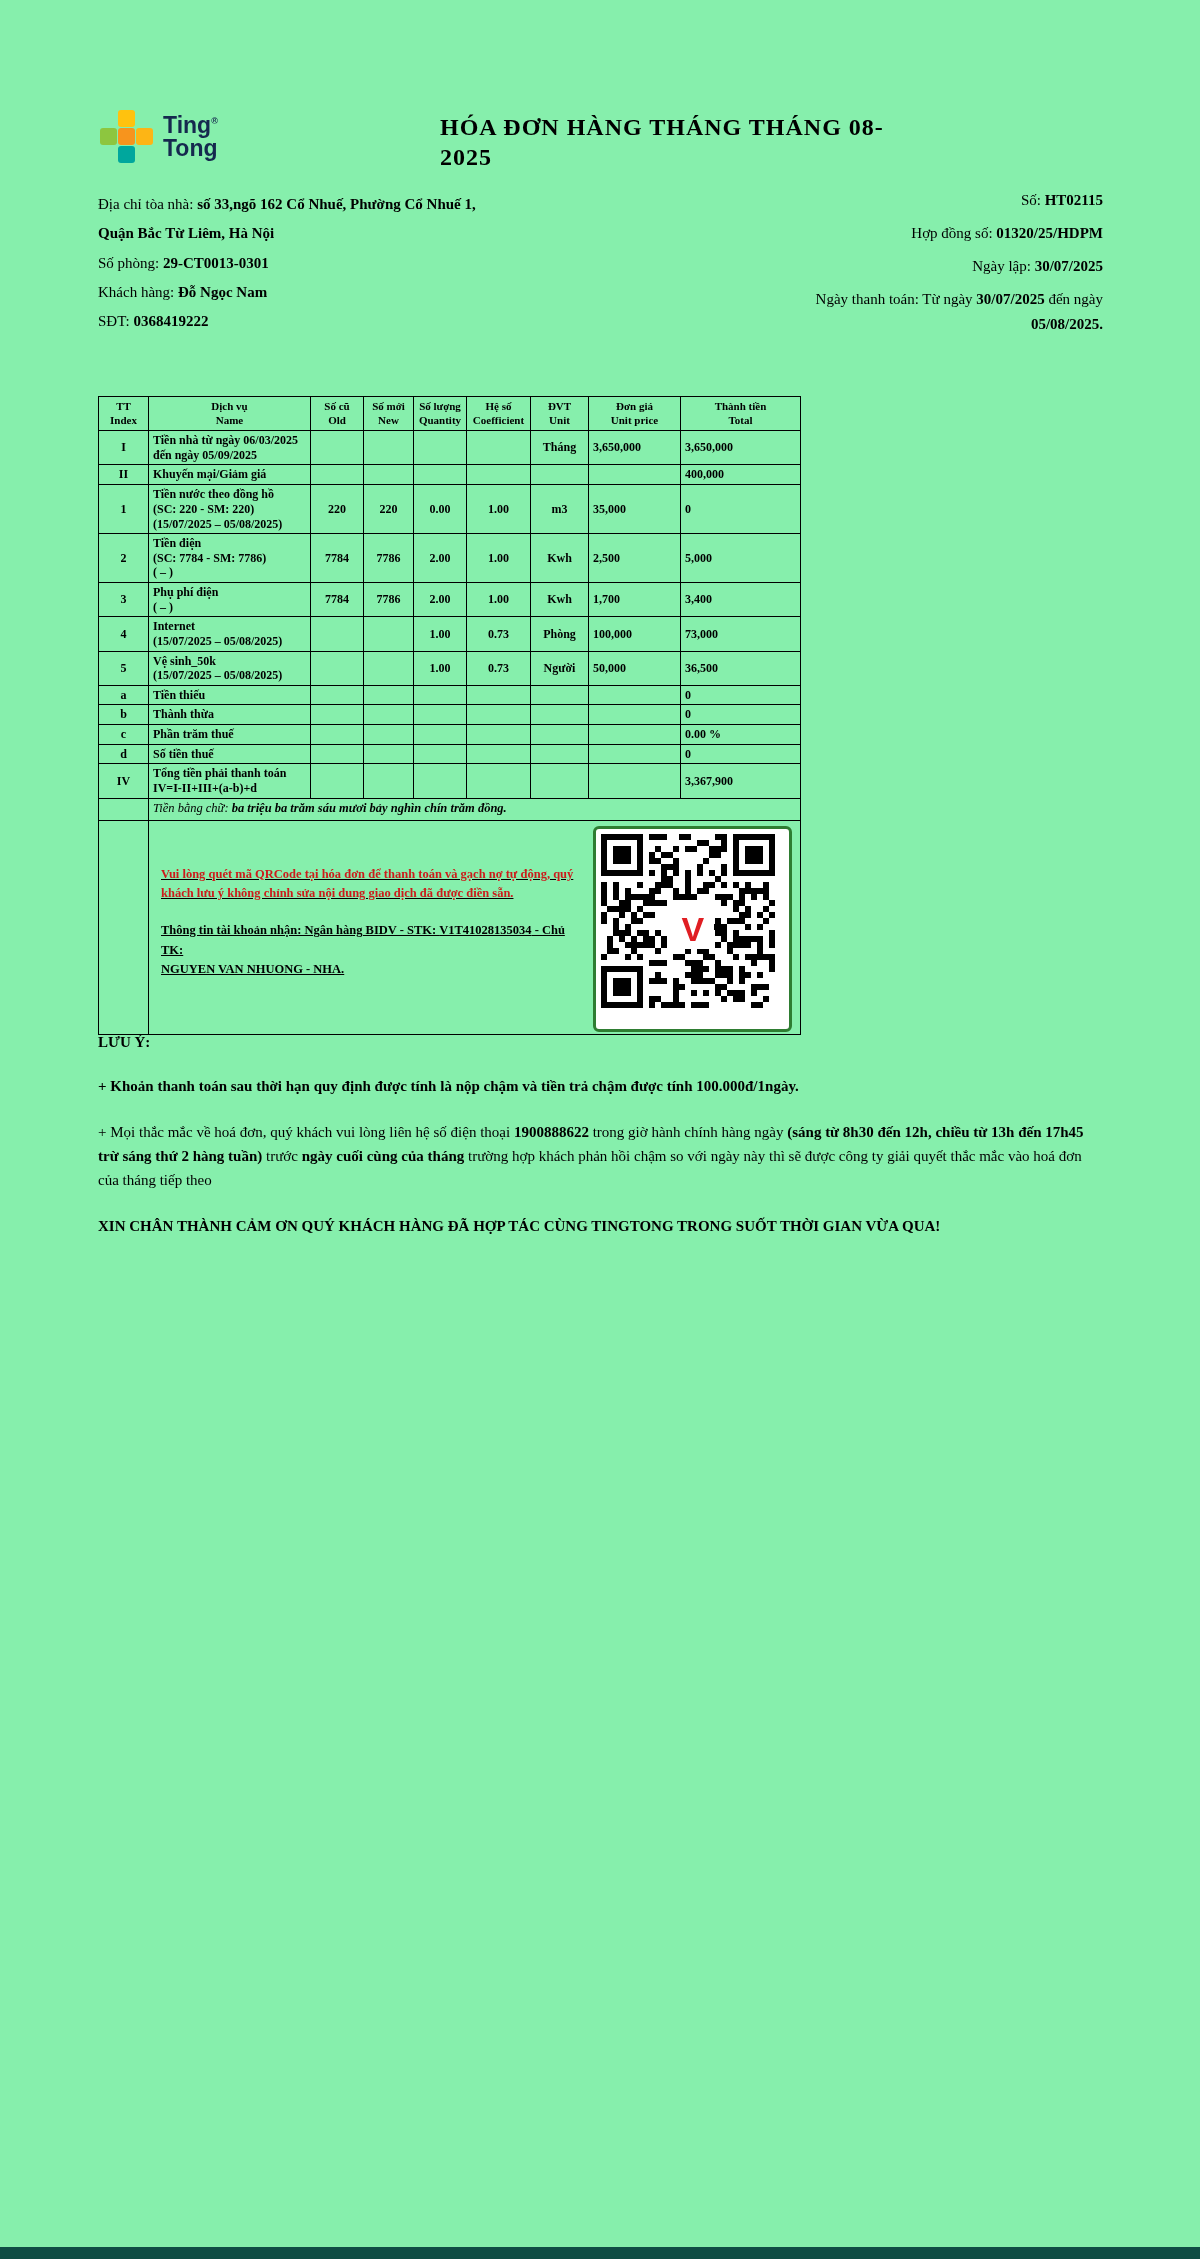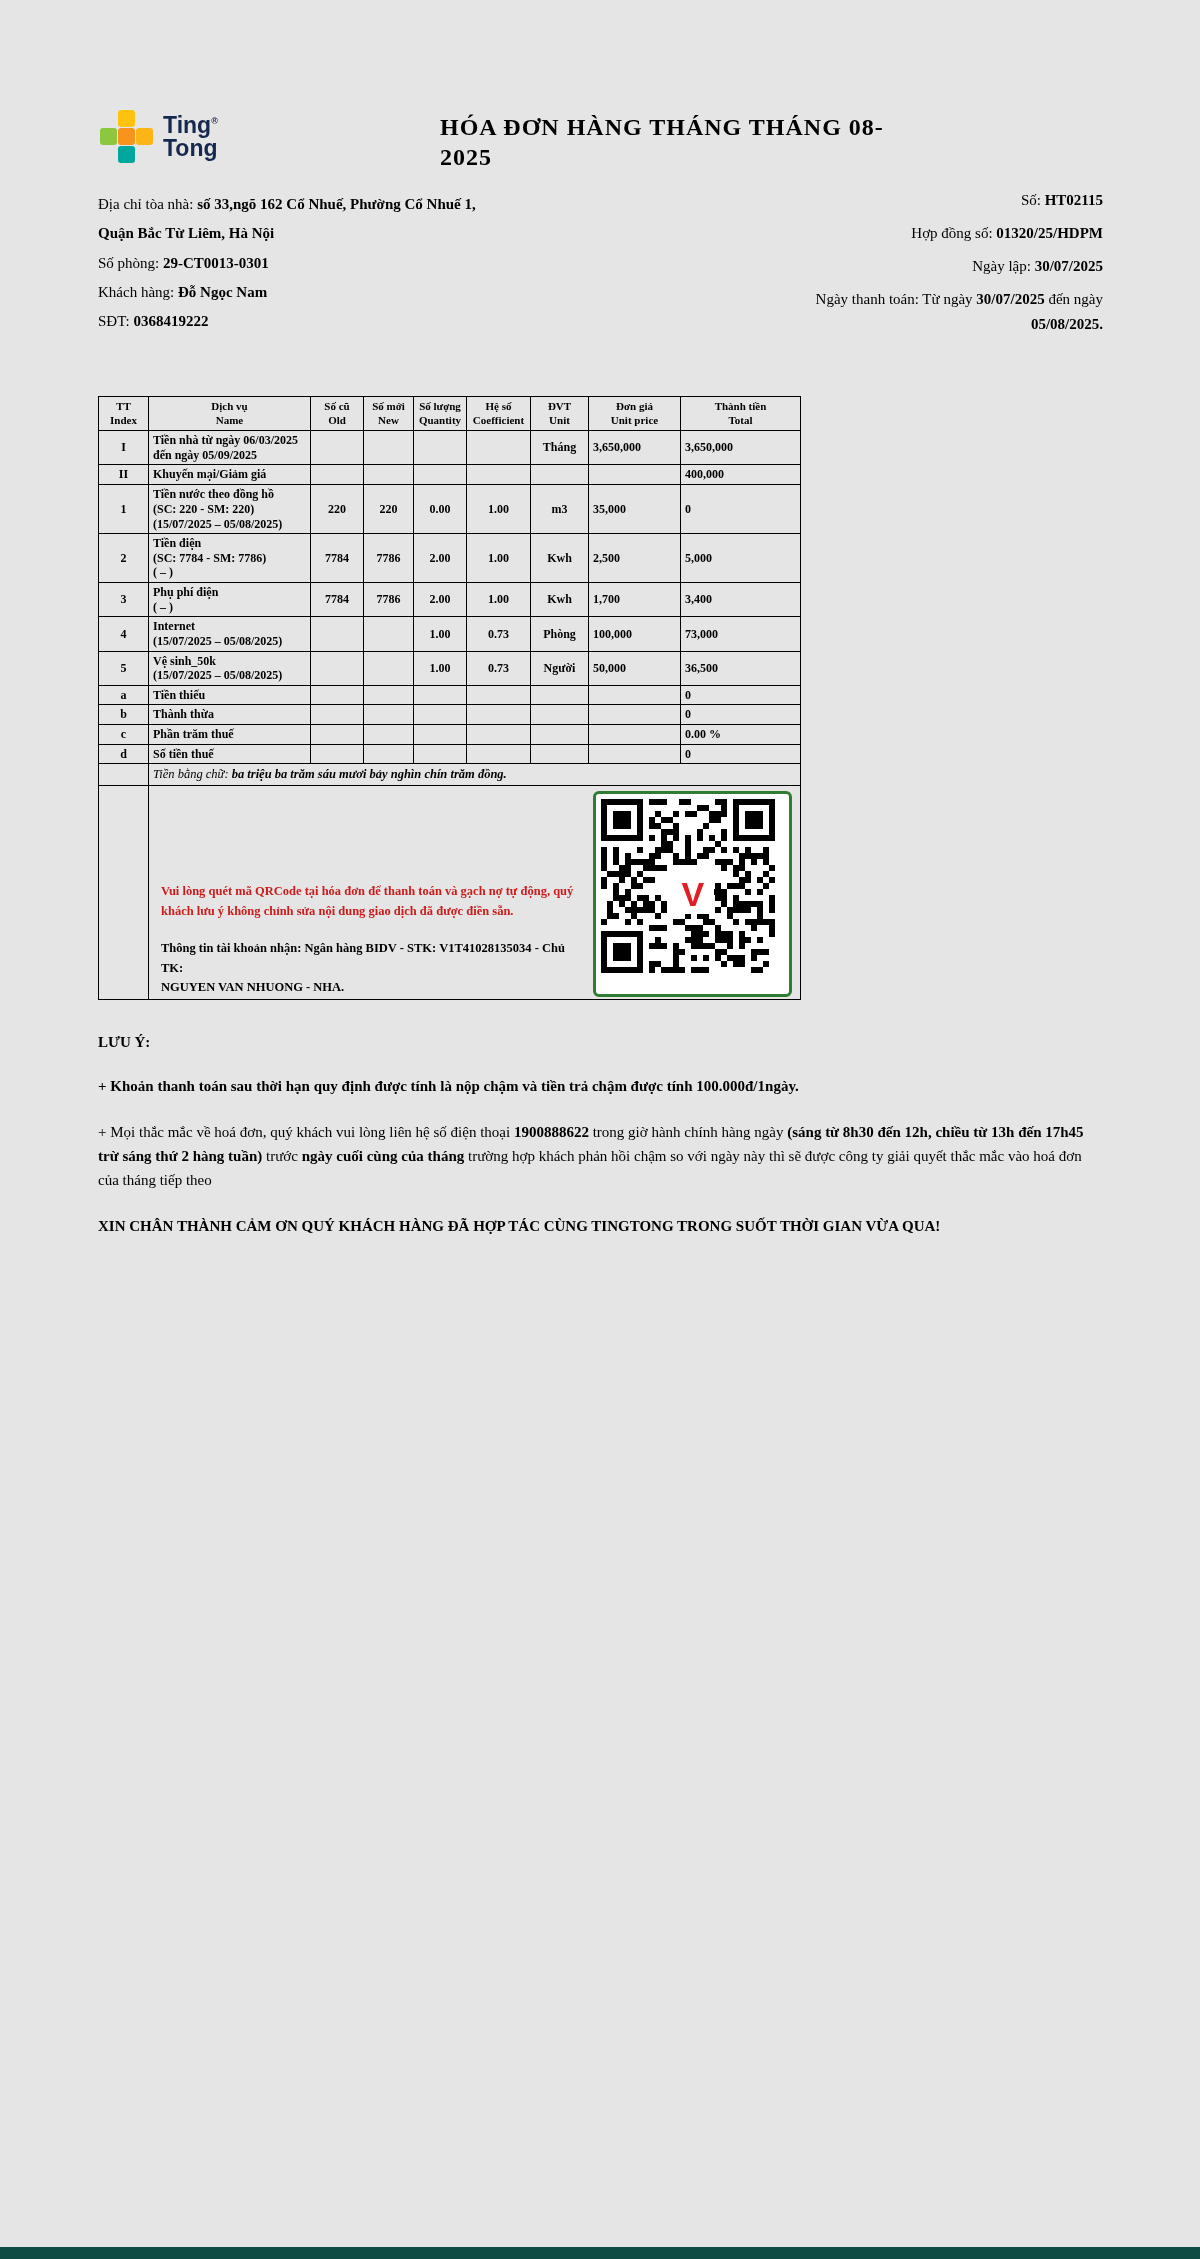--- a/index.html
+++ b/index.html
@@ -1,17 +1,17 @@
 <!DOCTYPE html>
 <html><head>
 <meta charset="utf-8">
 <style>
   html,body{margin:0;padding:0;background:#fff;}
   body{font-family:"Liberation Serif","DejaVu Serif",serif;color:#000;}
-  .page{position:relative;width:1200px;height:2259px;background:#e5e5e5;overflow:hidden;}
+  .page{position:relative;width:1200px;height:2259px;background:#86efac;overflow:hidden;}
   .b{font-weight:bold;}
   .pre{white-space:pre-line;}
 
   
   .logo{position:absolute;left:100px;top:110px;display:flex;align-items:center;gap:9px;}
   .logo-icon{position:relative;width:54px;height:54px;flex:0 0 auto;}
   .logo-icon span{position:absolute;width:17px;height:17px;border-radius:3px;}
   .pi-top{left:18px;top:0;background:#ffc20e;}
   .pi-left{left:0;top:18px;background:#8dc63f;}
   .pi-mid{left:18px;top:18px;background:#f7941d;}
@@ -38,21 +38,21 @@
   td.t{text-align:center;}
   td.r{text-align:left;padding-right:5px;}
   td.n{text-align:left;white-space:pre-line;vertical-align:middle;}
 
   
   .words{font-size:12.5px;font-style:italic;font-weight:normal;}
   .words .wv{font-weight:bold;}
 
   
   td.qr-cell{padding:0;vertical-align:top;}
-  .qr-flex{display:flex;align-items:flex-end;width:100%;height:100%;}
+  .qr-flex{display:flex;align-items:flex-start;width:100%;height:100%;text-decoration:underline;}
   .qr-text{width:446px;padding:42px 4px 0 8px;font-size:12.5px;line-height:1.55;}
   .qr-red{color:#cc1b1b;margin:0 0 18px 0;}
   .qr-account{margin:0;}
   .qr-box{position:relative;margin:3px 4px 0 auto;width:190px;height:190px;border:3px solid #2e7d32;
           border-radius:6px;background:#fff;padding:5px;}
   .qr-box svg{display:block;}
   .qr-v{position:absolute;left:50%;top:50%;transform:translate(-50%,-50%);width:42px;height:40px;
         background:#fff;border-radius:4px;display:flex;align-items:center;justify-content:center;
         font-family:"Liberation Sans",sans-serif;font-weight:bold;font-size:34px;color:#e01e23;line-height:1;}
 
@@ -256,20 +256,32 @@
       <td class="t">d</td>
       <td class="n">Số tiền thuế</td>
       <td class="t"></td>
       <td class="t"></td>
       <td class="t"></td>
       <td class="t"></td>
       <td class="t"></td>
       <td class="r"></td>
       <td class="r">0</td>
     </tr>
+    <tr style="height:32px">
+      <td class="t">IV</td>
+      <td class="n">Tổng tiền phải thanh toán
+IV=I-II+III+(a-b)+d</td>
+      <td class="t"></td>
+      <td class="t"></td>
+      <td class="t"></td>
+      <td class="t"></td>
+      <td class="t"></td>
+      <td class="r"></td>
+      <td class="r">3,367,900</td>
+    </tr>
     <tr style="height:22px">
       <td></td>
       <td colspan="8" class="words">
         <span class="wl">Tiền bằng chữ: </span><span class="wv">ba triệu ba trăm sáu mươi bảy nghìn chín trăm đồng.</span>
       </td>
     </tr>
     <tr style="height:192px">
       <td></td>
       <td colspan="8" class="qr-cell">
         <div class="qr-flex">

